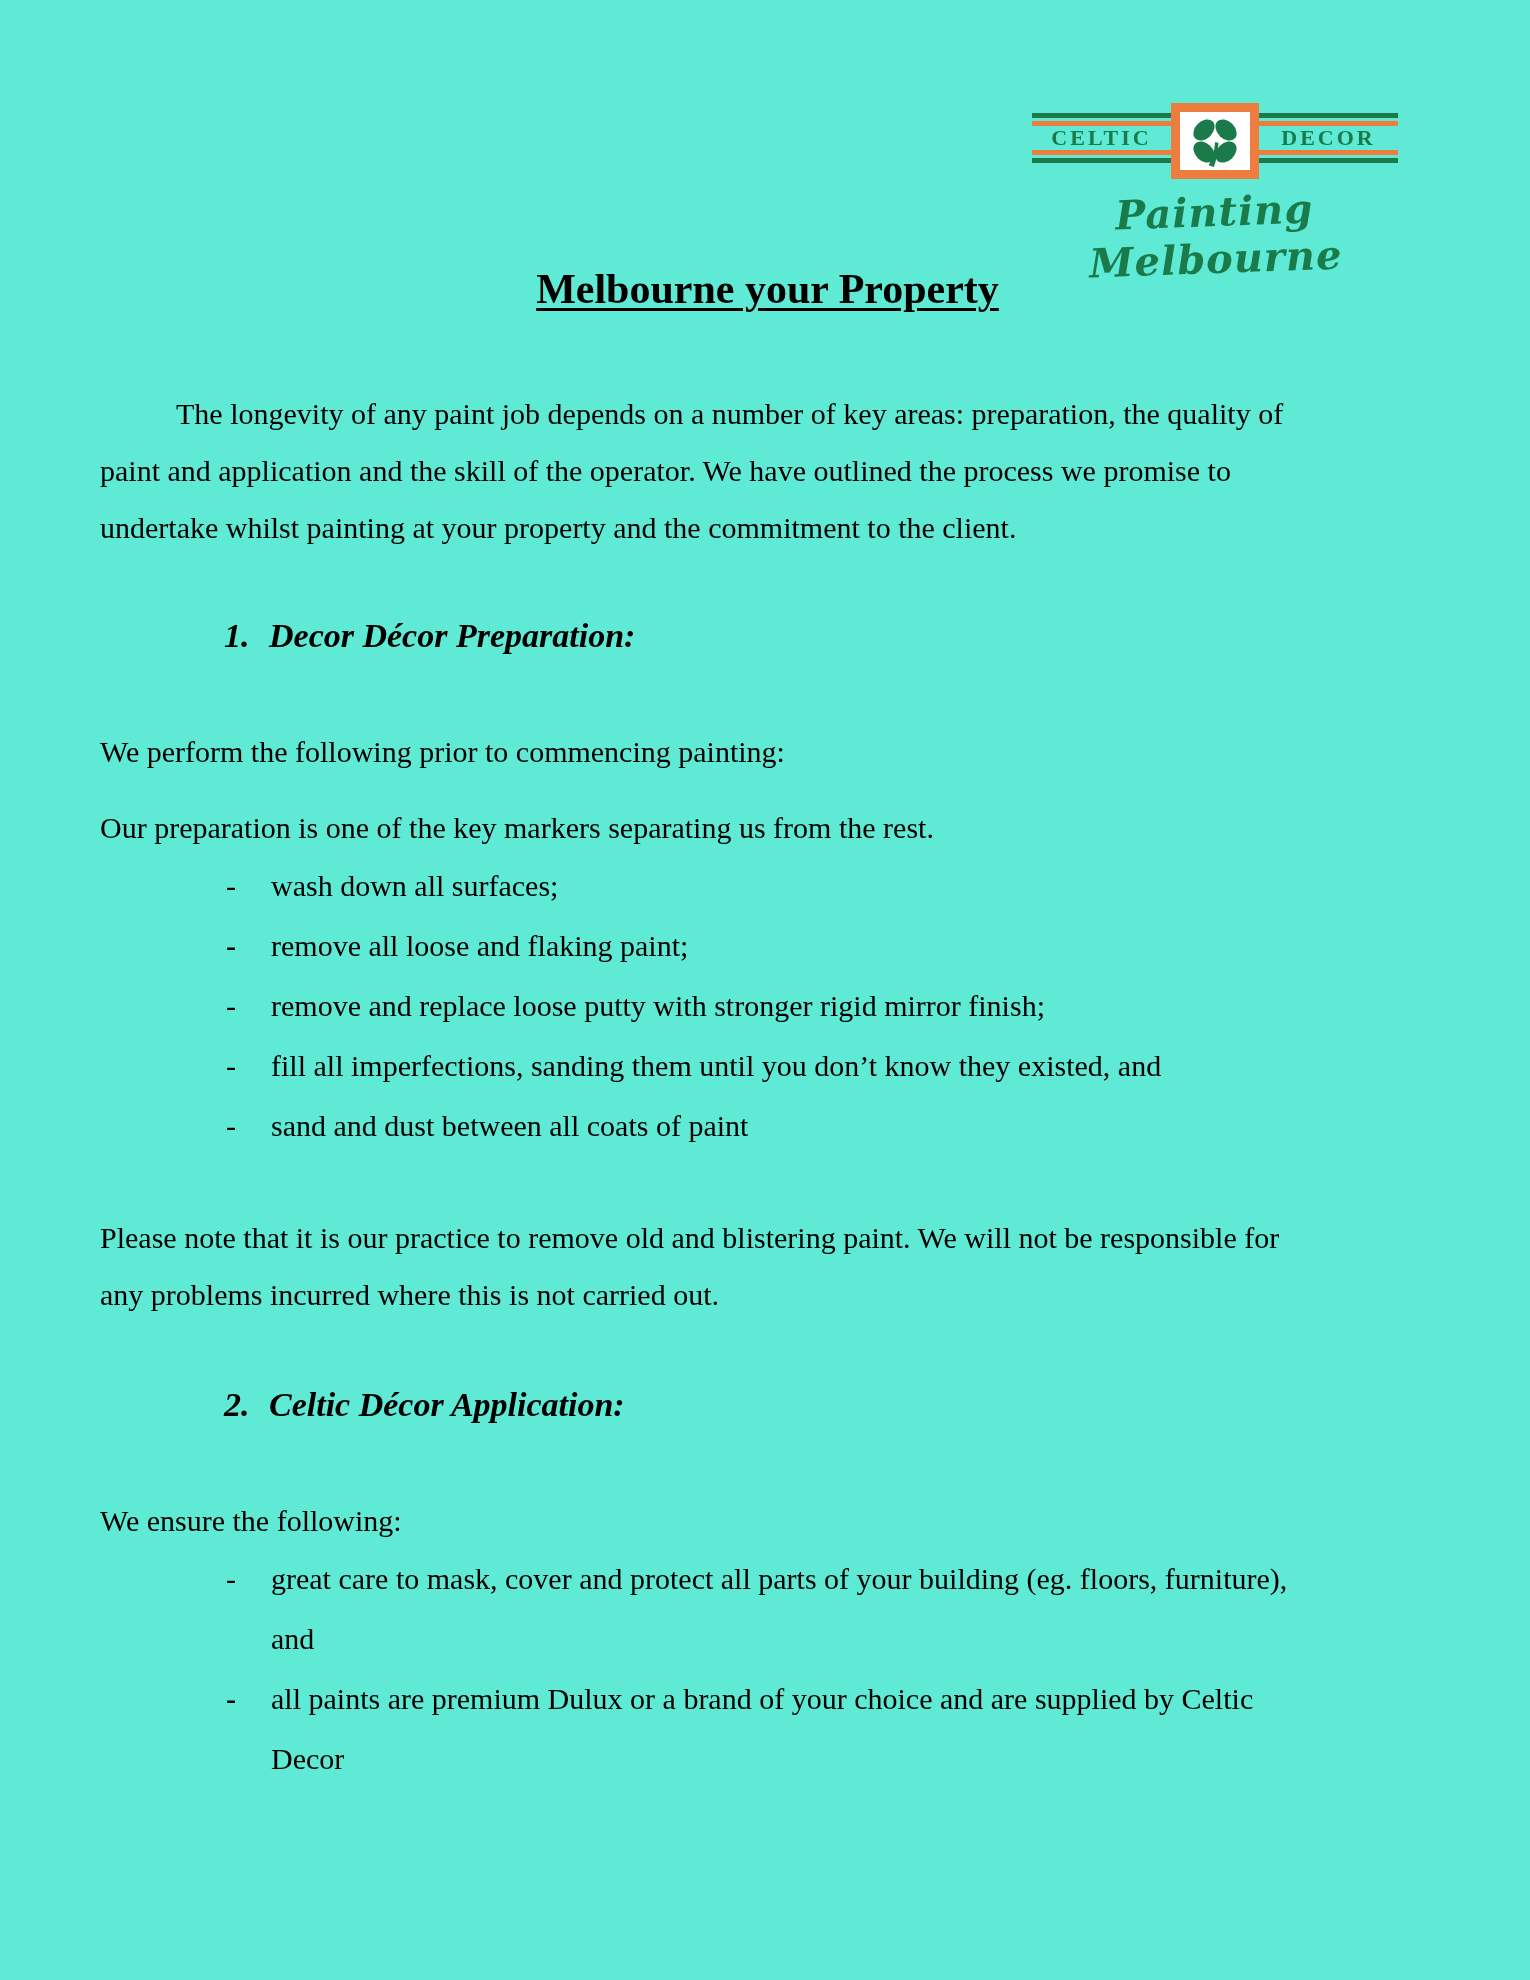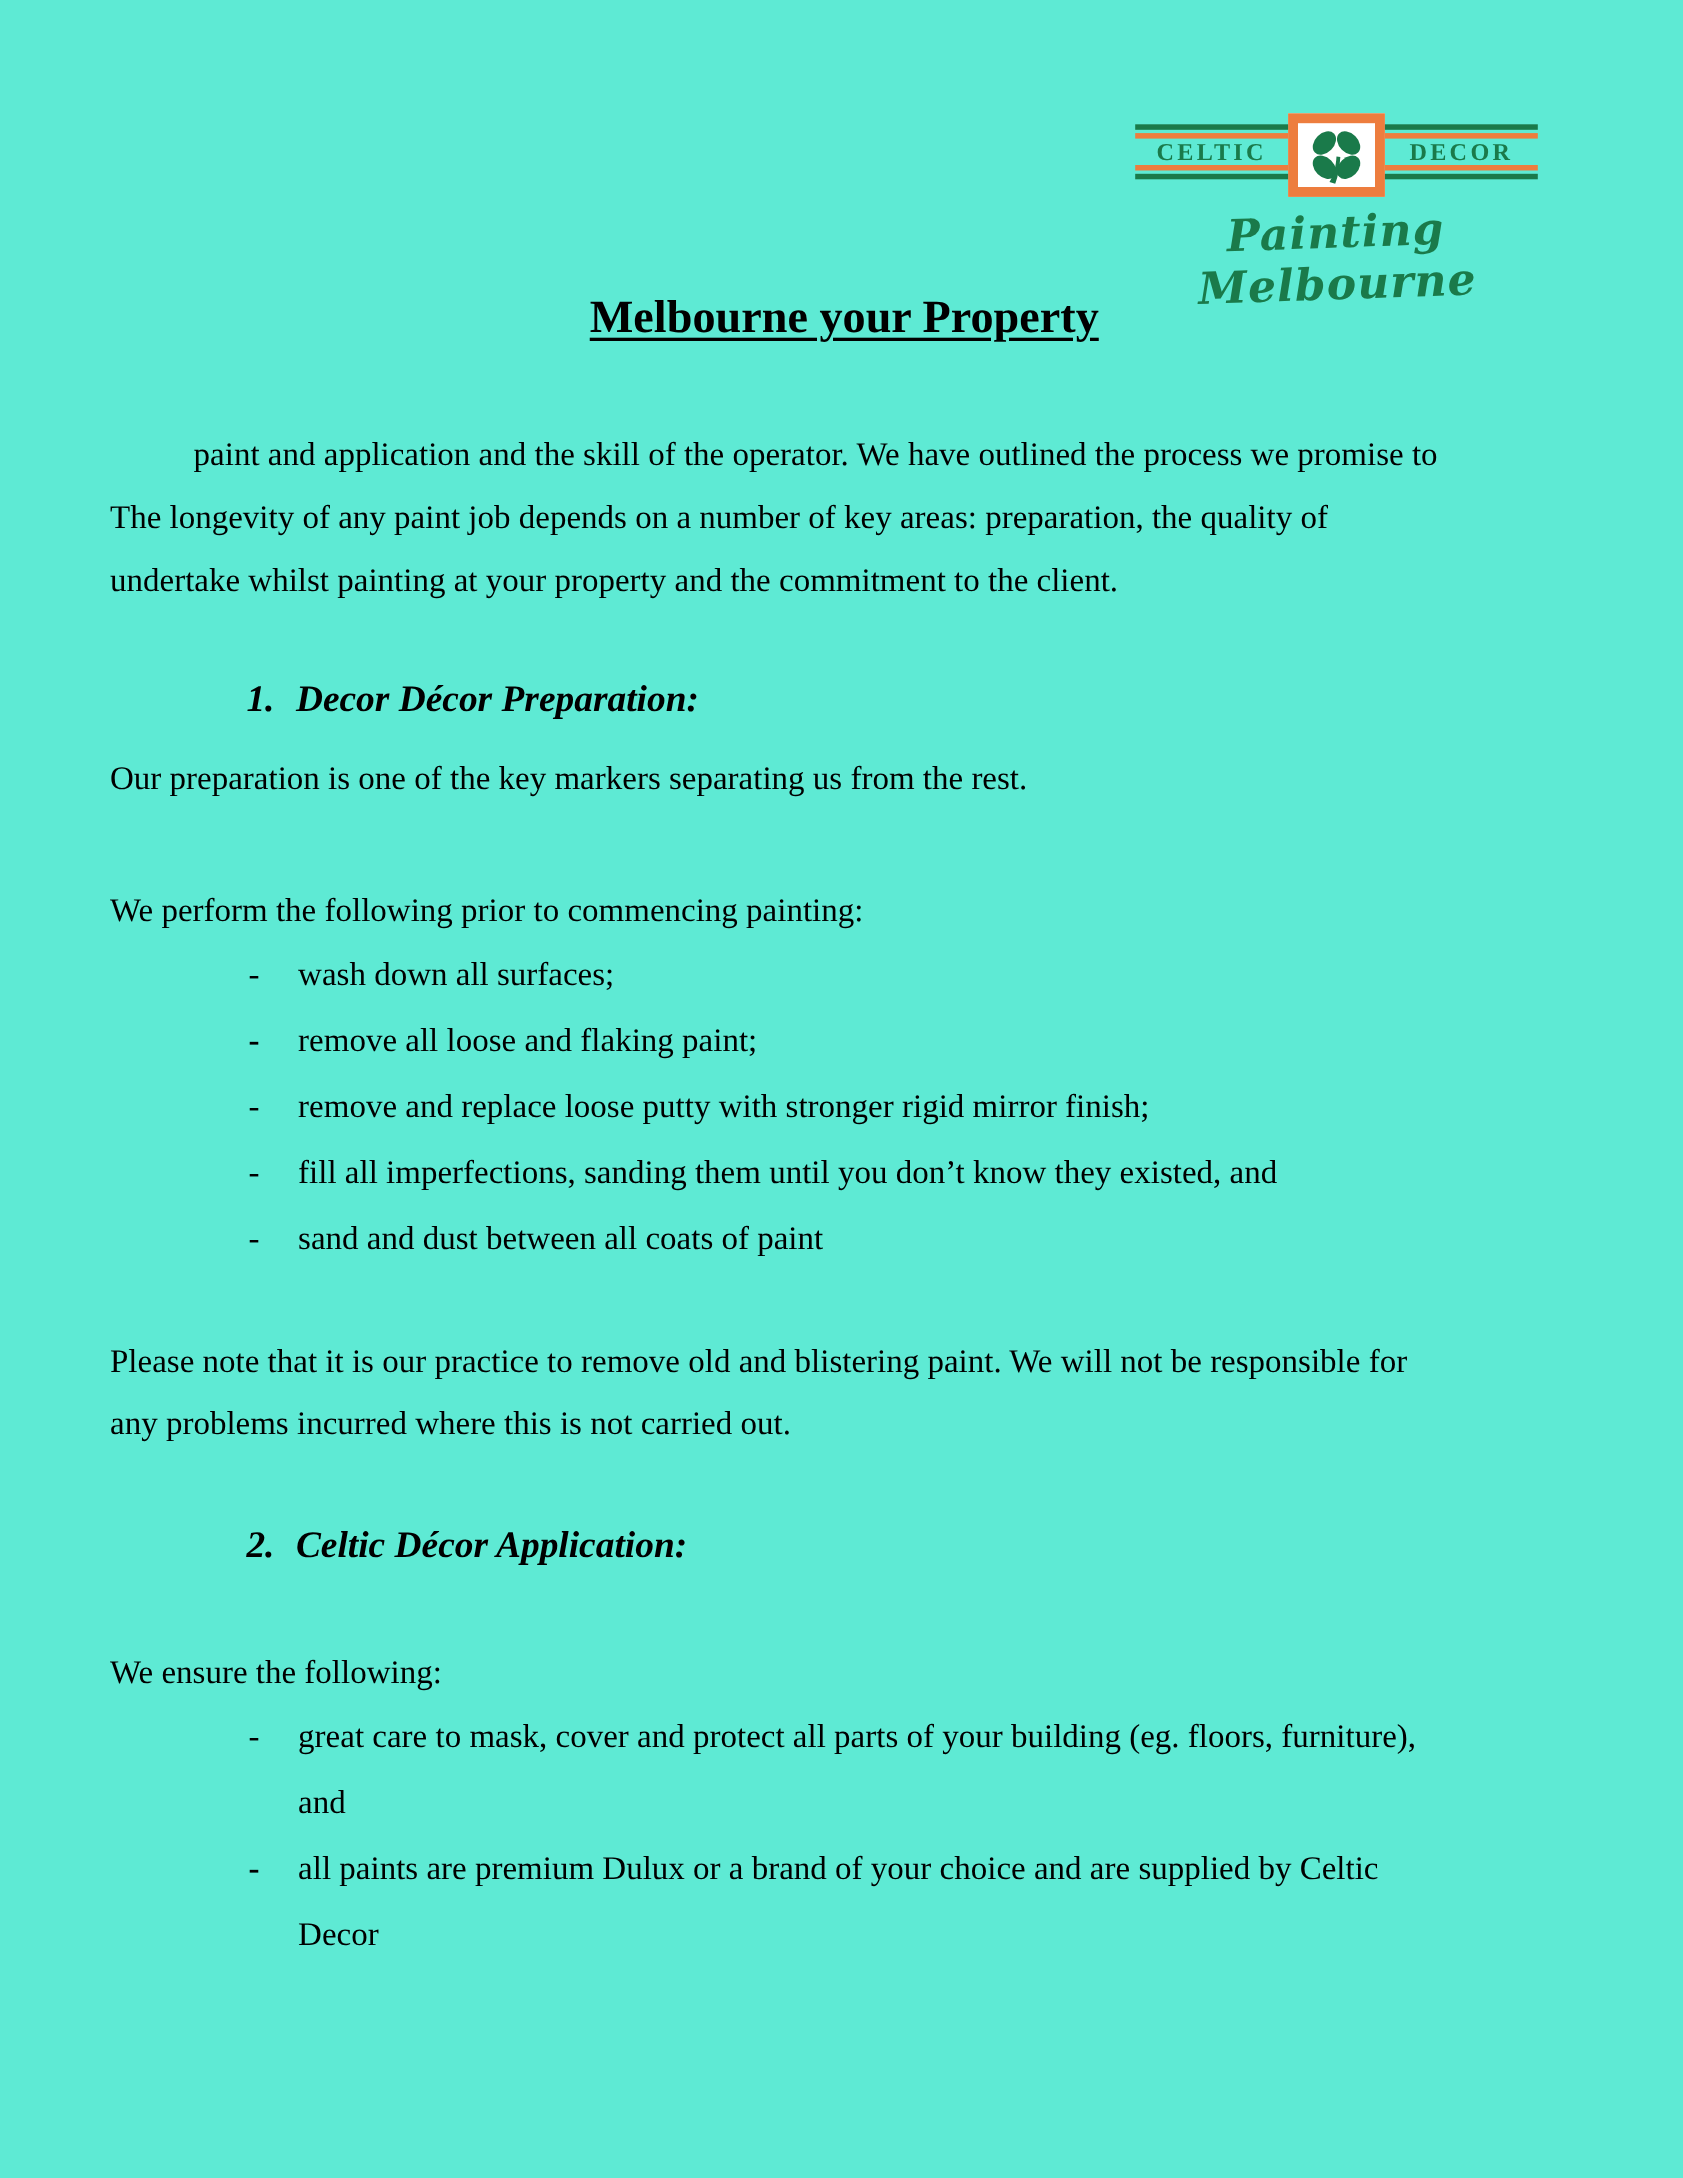--- a/index.html
+++ b/index.html
@@ -119,30 +119,30 @@
       </div>
     </div>
     <div class="tagline">Painting Melbourne</div>
   </div>
 
   <div class="content">
 
     <h1 class="title">Melbourne your Property</h1>
 
     <div class="para intro">
+        <div class="line">The longevity of any paint job depends on a number of key areas: preparation, the quality of</div>
         <div class="line">paint and application and the skill of the operator. We have outlined the process we promise to</div>
-        <div class="line">The longevity of any paint job depends on a number of key areas: preparation, the quality of</div>
         <div class="line">undertake whilst painting at your property and the commitment to the client.</div>
       </div>
 
     <h2 class="sec-heading h-sec1"><span class="num">1.</span><span>Decor Décor Preparation:</span></h2>
 
+    <div class="para list-intro">We perform the following prior to commencing painting:</div>
+
     <div class="para lead">Our preparation is one of the key markers separating us from the rest.</div>
-
-    <div class="para list-intro">We perform the following prior to commencing painting:</div>
 
     <div class="dash-list">
         <div class="li">
           <span class="dash">-</span>
           <div class="li-text">
             <div>wash down all surfaces;</div>
           </div>
         </div>
         <div class="li">
           <span class="dash bold">-</span>

